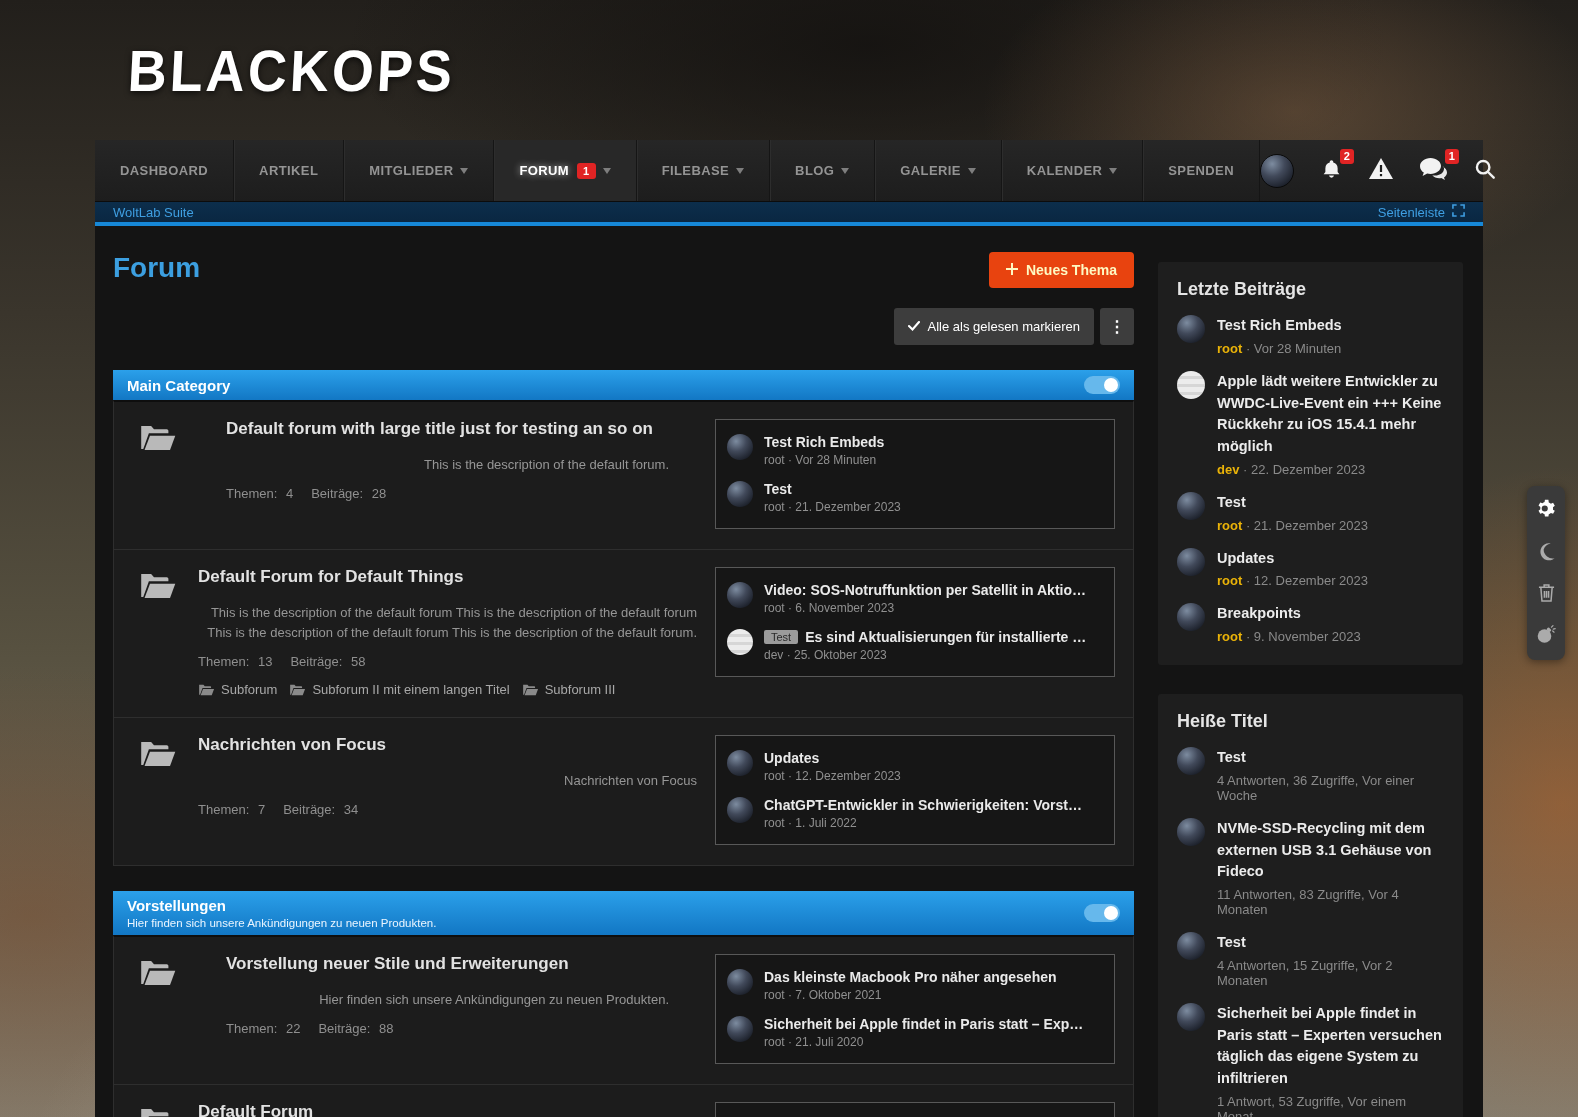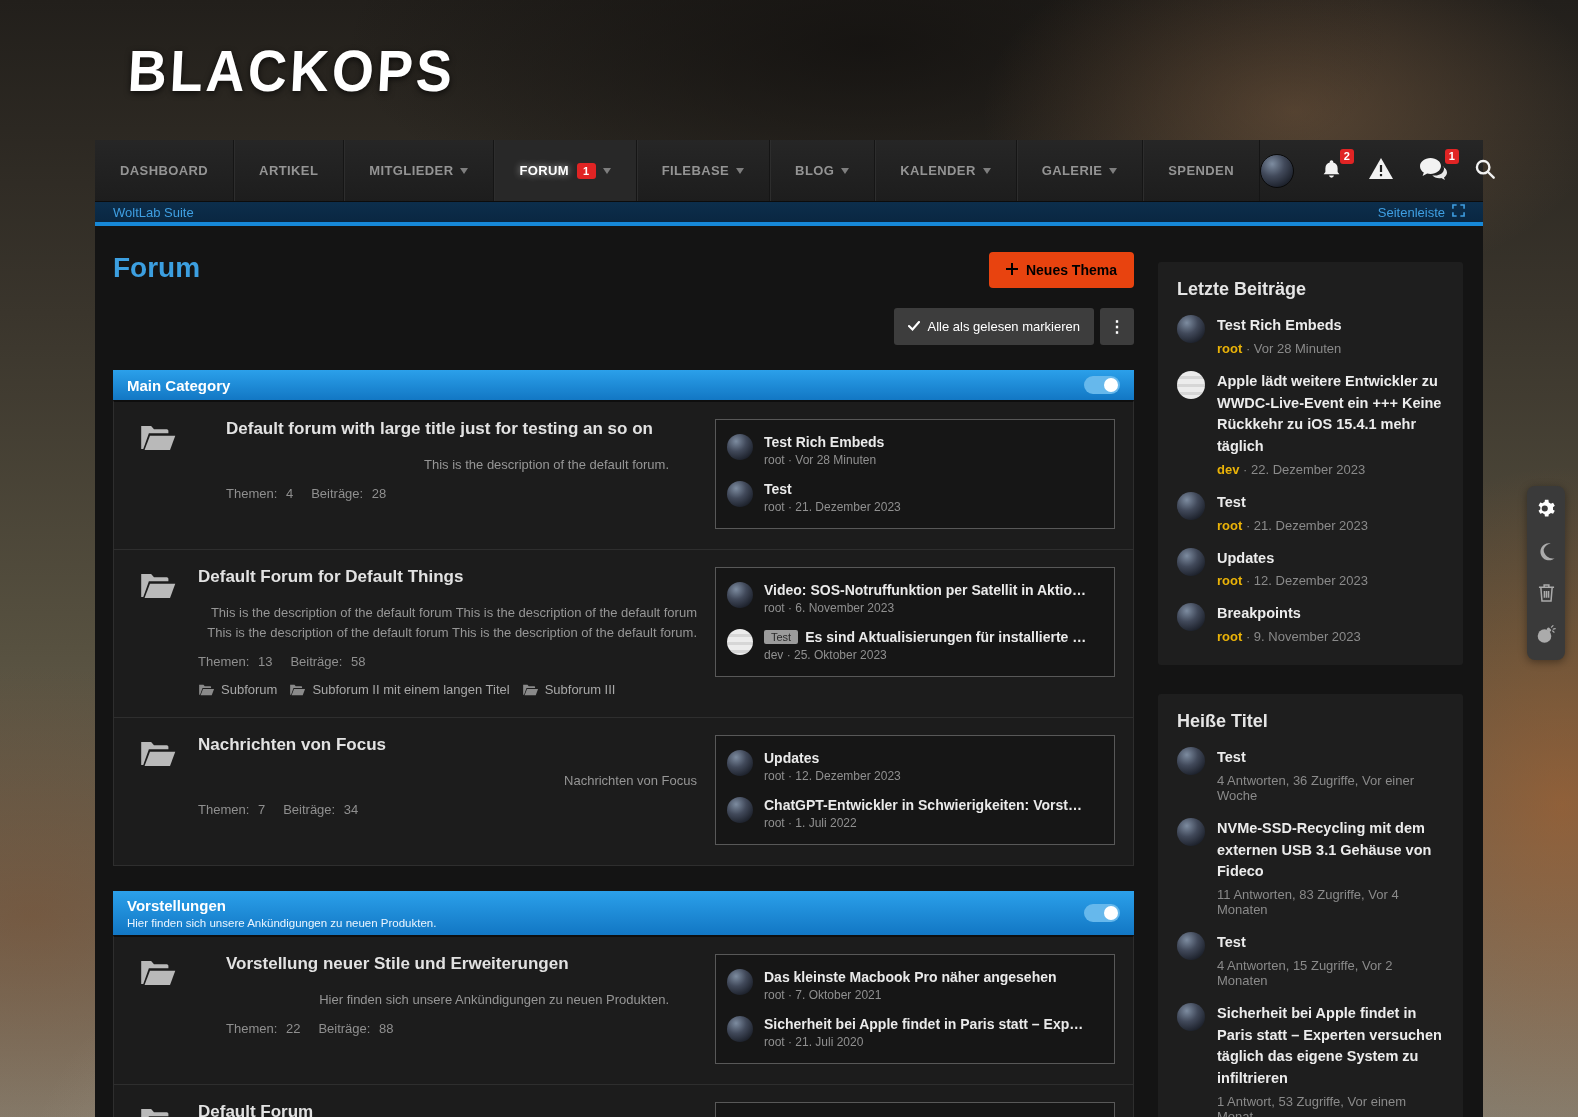--- a/index.html
+++ b/index.html
@@ -68,21 +68,21 @@
   .crumb-left { cursor: pointer; }
   .crumb-right { display: flex; align-items: center; gap: 7px; cursor: pointer; }
 
   
   .content { display: flex; background: #141414; padding: 26px 20px 60px 18px; gap: 24px; min-height: 877px; align-items: flex-start; }
   main { width: 1021px; flex: none; }
 
   .page-head { display: flex; justify-content: space-between; align-items: flex-start; }
   .page-title { color: #3c9fe0; font-size: 28px; font-weight: bold; }
   .btn-new {
-    background: #e8430f; color: #000000; border: none; border-radius: 4px; cursor: pointer;
+    background: #e8430f; color: #fef9c3; border: none; border-radius: 4px; cursor: pointer;
     font-family: inherit; font-size: 14px; font-weight: bold; padding: 10px 17px;
     display: inline-flex; align-items: center; gap: 8px;
   }
   .toolbar-row { display: flex; justify-content: flex-end; gap: 6px; margin-top: 20px; }
   .btn-gray {
     background: #3d3d3d; color: #fff; border: none; border-radius: 3px; cursor: pointer;
     font-family: inherit; font-size: 13px; padding: 9px 14px;
     display: inline-flex; align-items: center; gap: 8px;
   }
   .btn-menu { width: 34px; justify-content: center; font-size: 16px; font-weight: bold; padding: 9px 0; }
@@ -186,29 +186,29 @@
         </li>
         <li class="nav-item">
           <span>BLOG</span>
           <span class="nav-caret">
             <svg width="8" height="6" viewBox="0 0 8 6">
               <path d="M0 0h8L4 6z" fill="currentColor"></path>
             </svg>
           </span>
         </li>
         <li class="nav-item">
-          <span>KALENDER</span>
+          <span>GALERIE</span>
           <span class="nav-caret">
             <svg width="8" height="6" viewBox="0 0 8 6">
               <path d="M0 0h8L4 6z" fill="currentColor"></path>
             </svg>
           </span>
         </li>
         <li class="nav-item">
-          <span>GALERIE</span>
+          <span>KALENDER</span>
           <span class="nav-caret">
             <svg width="8" height="6" viewBox="0 0 8 6">
               <path d="M0 0h8L4 6z" fill="currentColor"></path>
             </svg>
           </span>
         </li>
         <li class="nav-item">
           <span>SPENDEN</span>
         </li>
       </ul>
@@ -455,21 +455,21 @@
             <div class="side-item">
               <div class="side-av av-photo"></div>
               <div class="side-tx">
                 <div class="side-item-title">Test Rich Embeds</div>
                 <div class="side-item-meta"><span class="u">root</span> · Vor 28 Minuten</div>
               </div>
             </div>
             <div class="side-item">
               <div class="side-av av-light"></div>
               <div class="side-tx">
-                <div class="side-item-title">Apple lädt weitere Entwickler zu WWDC-Live-Event ein +++ Keine Rückkehr zu iOS 15.4.1 mehr täglich</div>
+                <div class="side-item-title">Apple lädt weitere Entwickler zu WWDC-Live-Event ein +++ Keine Rückkehr zu iOS 15.4.1 mehr möglich</div>
                 <div class="side-item-meta"><span class="u">dev</span> · 22. Dezember 2023</div>
               </div>
             </div>
             <div class="side-item">
               <div class="side-av av-photo"></div>
               <div class="side-tx">
                 <div class="side-item-title">Test</div>
                 <div class="side-item-meta"><span class="u">root</span> · 21. Dezember 2023</div>
               </div>
             </div>

